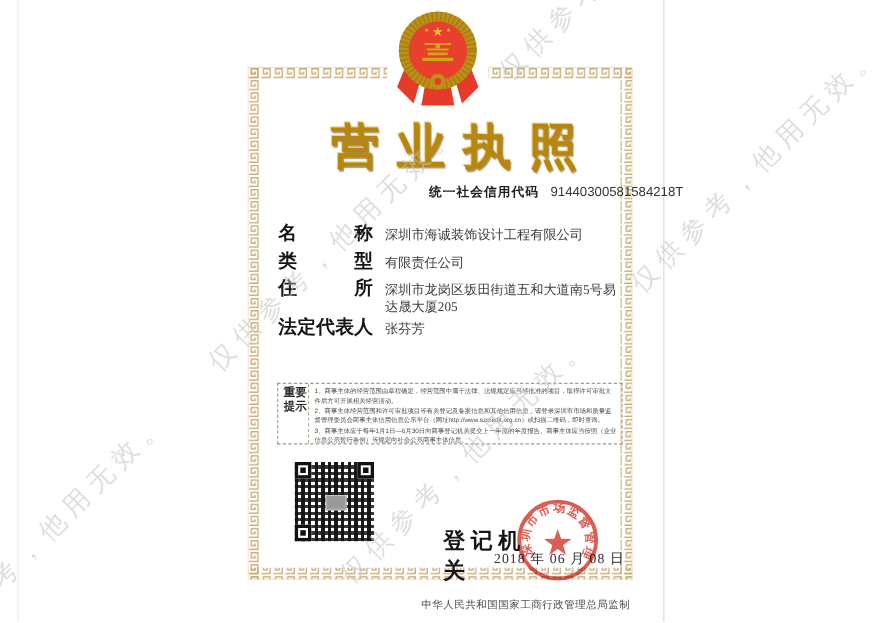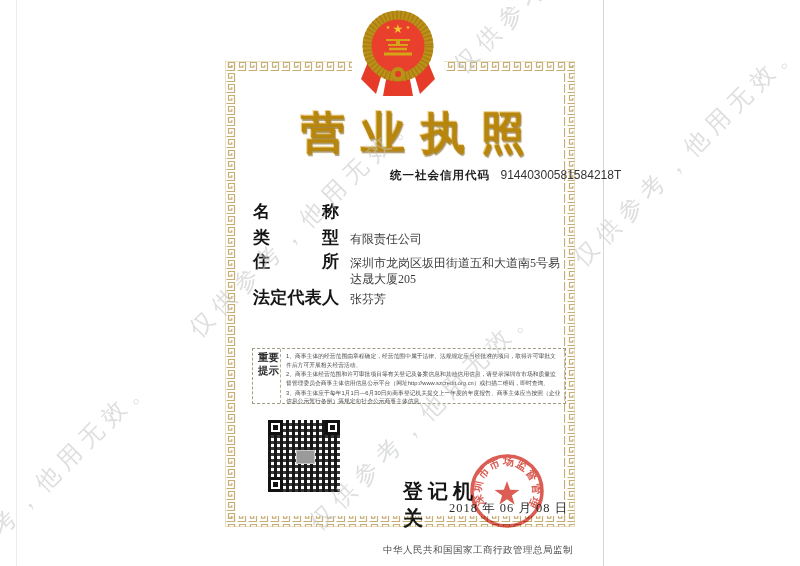--- a/index.html
+++ b/index.html
@@ -104,20 +104,21 @@
 
   <div class="abs cert-title">营业执照</div>
 
   <div class="abs credit">
     <span class="lbl">统一社会信用代码</span>
     <span class="code">91440300581584218T</span>
   </div>
 
   <div class="abs row" style="top:203px;">
     <span class="flabel">名称</span>
+    <span class="fvalue">深圳市海诚装饰设计工程有限公司</span>
   </div>
   <div class="abs row" style="top:229px;">
     <span class="flabel">类型</span>
     <span class="fvalue">有限责任公司</span>
   </div>
   <div class="abs row" style="top:253px;">
     <span class="flabel">住所</span>
     <span class="fvalue wrap">深圳市龙岗区坂田街道五和大道南5号易达晟大厦205</span>
   </div>
   <div class="abs row" style="top:289px;">

